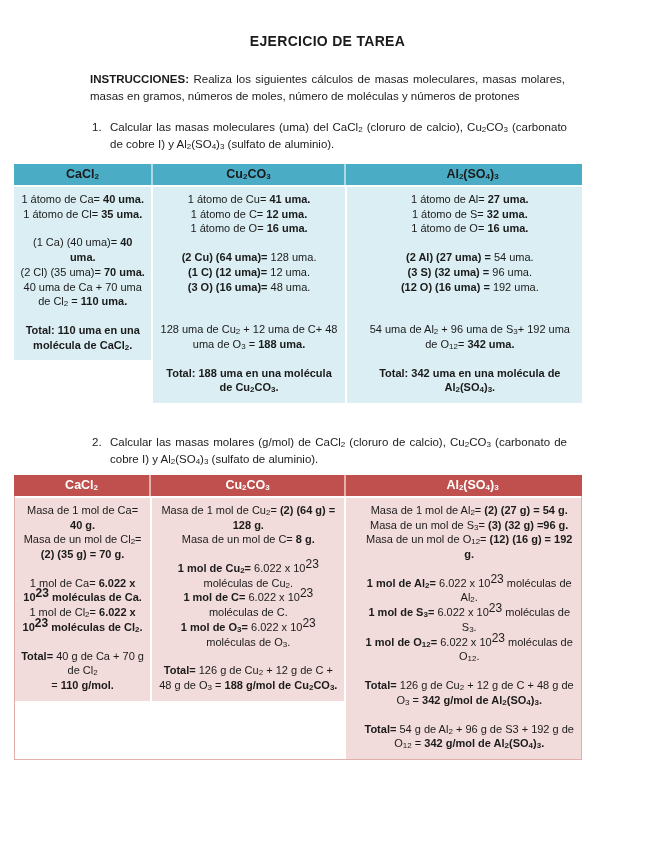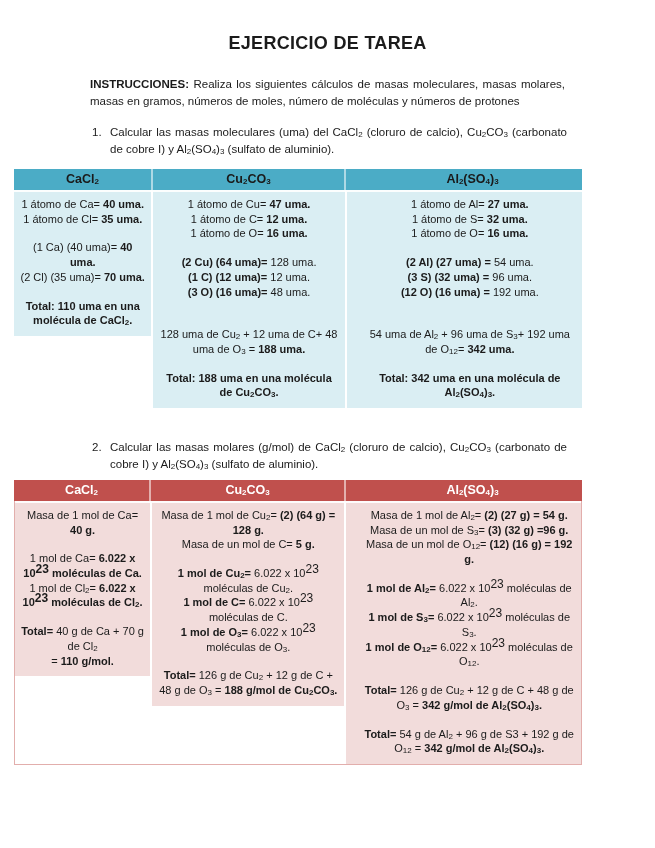--- a/index.html
+++ b/index.html
@@ -4,21 +4,21 @@
 <style>
   html,body{margin:0;padding:0;}
   body{
     width:655px;height:848px;background:#ffffff;overflow:hidden;
     font-family:"Liberation Sans", sans-serif;color:#1b1b1b;
     -webkit-font-smoothing:antialiased;
   }
   .page{position:relative;width:655px;height:848px;}
   .title{
     margin:33px 0 0;text-align:center;
-    font-size:18px;font-weight:bold;letter-spacing:.3px;
+    font-size:14px;font-weight:bold;letter-spacing:.3px;
   }
   .intro{
     margin:22px 90px 0 90px;font-size:11.5px;line-height:1.52;
     text-align:justify;
   }
   .list-item{
     display:flex;margin:13px 88px 0 92px;
     font-size:11.5px;line-height:1.52;
   }
   .list-item .num{width:18px;flex:none;}
@@ -74,25 +74,26 @@
       <div class="hc c2">Cu<sub>2</sub>CO<sub>3</sub></div>
       <div class="hc c3">Al<sub>2</sub>(SO<sub>4</sub>)<sub>3</sub></div>
     </div>
     <div class="tbody">
       <div class="cell c1">
           <p class="cl">1 átomo de Ca= <b>40 uma.</b></p>
           <p class="cl">1 átomo de Cl= <b>35 uma.</b></p>
           <p class="cl blank"></p>
           <p class="cl">(1 Ca) (40 uma)= <b>40 uma.</b></p>
           <p class="cl">(2 Cl) (35 uma)= <b>70 uma.</b></p>
+          <p class="cl">40 uma de Ca + 70 uma de Cl<sub>2</sub> = <b>110 uma.</b></p>
           <p class="cl blank"></p>
           <p class="cl"><b>Total: 110 uma en una molécula de CaCl<sub>2</sub>.</b></p>
         </div>
       <div class="cell c2">
-          <p class="cl">1 átomo de Cu= <b>47 uma.</b></p>
+          <p class="cl">1 átomo de Cu= <b>41 uma.</b></p>
           <p class="cl">1 átomo de C= <b>12 uma.</b></p>
           <p class="cl">1 átomo de O= <b>16 uma.</b></p>
           <p class="cl blank"></p>
           <p class="cl"><b>(2 Cu) (64 uma)=</b> 128 uma.</p>
           <p class="cl"><b>(1 C) (12 uma)=</b> 12 uma.</p>
           <p class="cl"><b>(3 O) (16 uma)=</b> 48 uma.</p>
           <p class="cl blank"></p>
           <p class="cl blank"></p>
           <p class="cl">128 uma de Cu<sub>2</sub> + 12 uma de C+ 48 uma de O<sub>3</sub> = <b>188 uma.</b></p>
           <p class="cl blank"></p>
@@ -122,30 +123,31 @@
 
   <div class="ctable t2">
     <div class="thead">
       <div class="hc c1">CaCl<sub>2</sub></div>
       <div class="hc c2">Cu<sub>2</sub>CO<sub>3</sub></div>
       <div class="hc c3">Al<sub>2</sub>(SO<sub>4</sub>)<sub>3</sub></div>
     </div>
     <div class="tbody">
       <div class="cell c1">
           <p class="cl">Masa de 1 mol de Ca= <b>40 g.</b></p>
+          <p class="cl">Masa de un mol de Cl<sub>2</sub>= <b>(2) (35 g) = 70 g.</b></p>
           <p class="cl blank"></p>
           <p class="cl">1 mol de Ca= <b>6.022 x 10<sup>23</sup> moléculas de Ca.</b></p>
           <p class="cl">1 mol de Cl<sub>2</sub>= <b>6.022 x 10<sup>23</sup> moléculas de Cl<sub>2</sub>.</b></p>
           <p class="cl blank"></p>
           <p class="cl"><b>Total=</b> 40 g de Ca + 70 g de Cl<sub>2</sub></p>
           <p class="cl">= <b>110 g/mol.</b></p>
         </div>
       <div class="cell c2">
           <p class="cl">Masa de 1 mol de Cu<sub>2</sub>= <b>(2) (64 g) = 128 g.</b></p>
-          <p class="cl">Masa de un mol de C= <b>5 g.</b></p>
+          <p class="cl">Masa de un mol de C= <b>8 g.</b></p>
           <p class="cl blank"></p>
           <p class="cl"><b>1 mol de Cu<sub>2</sub>=</b> 6.022 x 10<sup>23</sup> moléculas de Cu<sub>2</sub>.</p>
           <p class="cl"><b>1 mol de C=</b> 6.022 x 10<sup>23</sup> moléculas de C.</p>
           <p class="cl"><b>1 mol de O<sub>3</sub>=</b> 6.022 x 10<sup>23</sup> moléculas de O<sub>3</sub>.</p>
           <p class="cl blank"></p>
           <p class="cl"><b>Total=</b> 126 g de Cu<sub>2</sub> + 12 g de C + 48 g de O<sub>3</sub> = <b>188 g/mol de Cu<sub>2</sub>CO<sub>3</sub>.</b></p>
         </div>
       <div class="cell c3">
           <p class="cl">Masa de 1 mol de Al<sub>2</sub>= <b>(2) (27 g) = 54 g.</b></p>
           <p class="cl">Masa de un mol de S<sub>3</sub>= <b>(3) (32 g) =96 g.</b></p>

